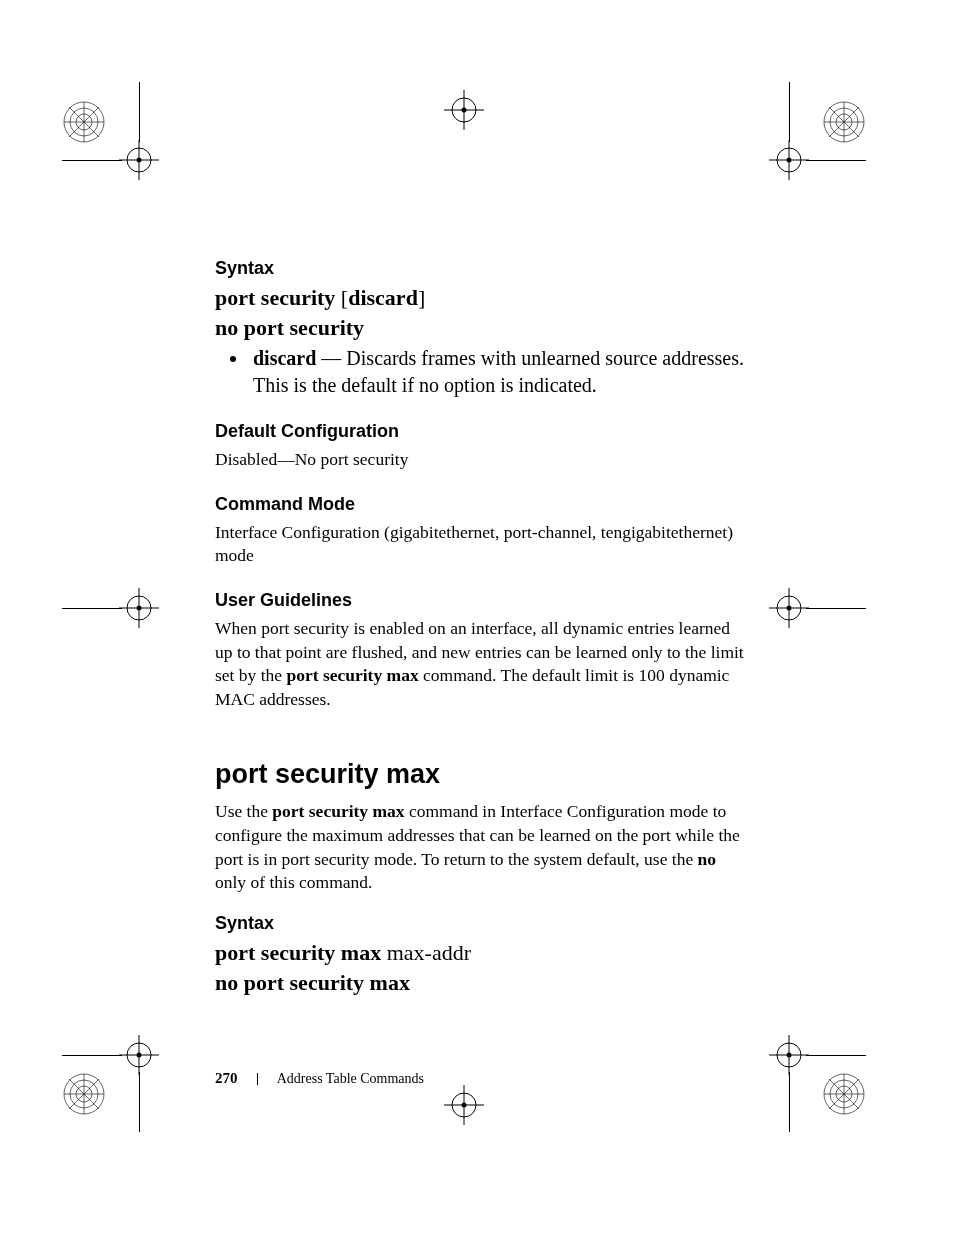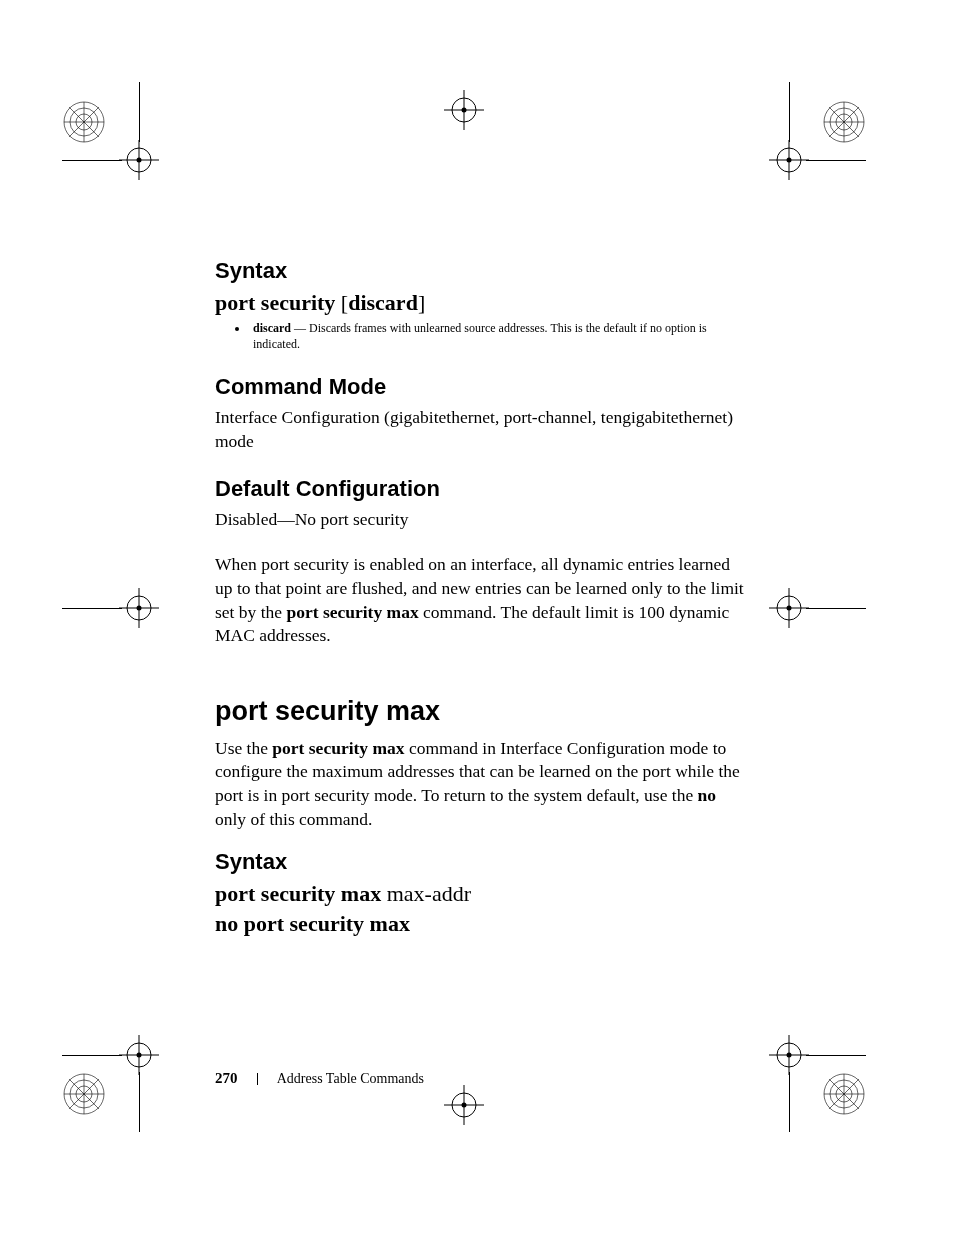--- a/index.html
+++ b/index.html
@@ -14,21 +14,21 @@
   }
   .content {
     position: absolute;
     left: 215px;
     top: 258px;
     width: 535px;
   }
   .heading {
     font-family: Arial, Helvetica, sans-serif;
     font-weight: bold;
-    font-size: 22px;
+    font-size: 18px;
     margin: 0 0 6px 0;
   }
   .section-title {
     font-family: Arial, Helvetica, sans-serif;
     font-weight: 800;
     font-size: 27px;
     margin: 48px 0 10px 0;
   }
   .para {
     font-size: 17.5px;
@@ -39,21 +39,21 @@
     font-size: 22px;
     margin: 0 0 4px 0;
   }
   .bold { font-weight: bold; }
   .italic { }
   ul.bullets {
     margin: 4px 0 0 0;
     padding-left: 34px;
   }
   ul.bullets li {
-    font-size: 12px;
+    font-size: 20px;
     line-height: 1.35;
     padding-left: 4px;
     margin-bottom: 6px;
   }
   .block { margin-bottom: 22px; }
   .footer {
     position: absolute;
     left: 215px;
     top: 1070px;
     font-family: Liberation Serif, serif;
@@ -219,38 +219,42 @@
     </svg>
 </div>
 
 <div class="content">
 
   <div class="block">
     <div class="heading">Syntax</div>
     <div class="syntax-line">
       <span class="bold">port security</span><span> [</span><span class="bold">discard</span><span>]</span>
     </div>
+    <div class="syntax-line">
+      <span class="bold">no port security</span>
+    </div>
     <ul class="bullets">
       <li>
         <span class="bold">discard</span><span> — </span><span>Discards frames with unlearned source addresses. This is the default if no option is indicated.</span>
       </li>
     </ul>
   </div>
 
   <div class="block">
+    <div class="heading">Default Configuration</div>
+    <div class="para">Disabled—No port security</div>
+  </div>
+
+  <div class="block">
     <div class="heading">Command Mode</div>
     <div class="para">Interface Configuration (gigabitethernet, port-channel, tengigabitethernet) mode</div>
   </div>
 
   <div class="block">
-    <div class="heading">Default Configuration</div>
-    <div class="para">Disabled—No port security</div>
-  </div>
-
-  <div class="block">
+    <div class="heading">User Guidelines</div>
     <div class="para">
       <span>When port security is enabled on an interface, all dynamic entries learned up to that point are flushed, and new entries can be learned only to the limit set by the </span><span class="bold">port security max</span><span> command. The default limit is 100 dynamic MAC addresses.</span>
     </div>
   </div>
 
 
   <div class="section-title">port security max</div>
   <div class="para">
     <span>Use the </span><span class="bold">port security max</span><span> command in Interface Configuration mode to configure the maximum addresses that can be learned on the port while the port is in port security mode. To return to the system default, use the </span><span class="bold">no</span><span> only of this command.</span>
   </div>

